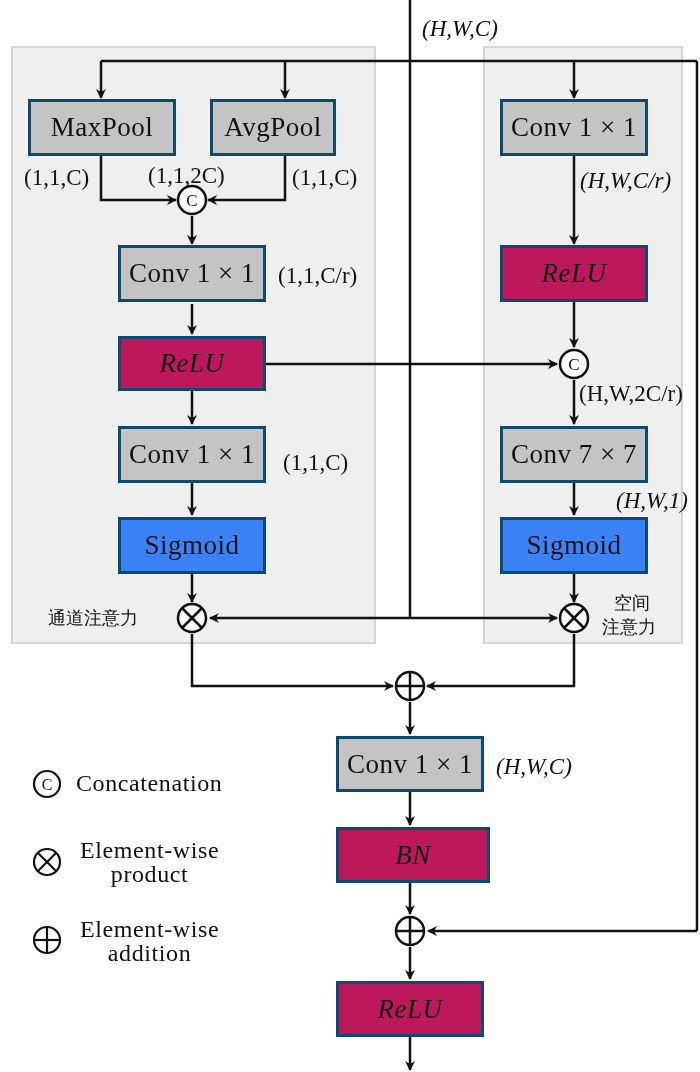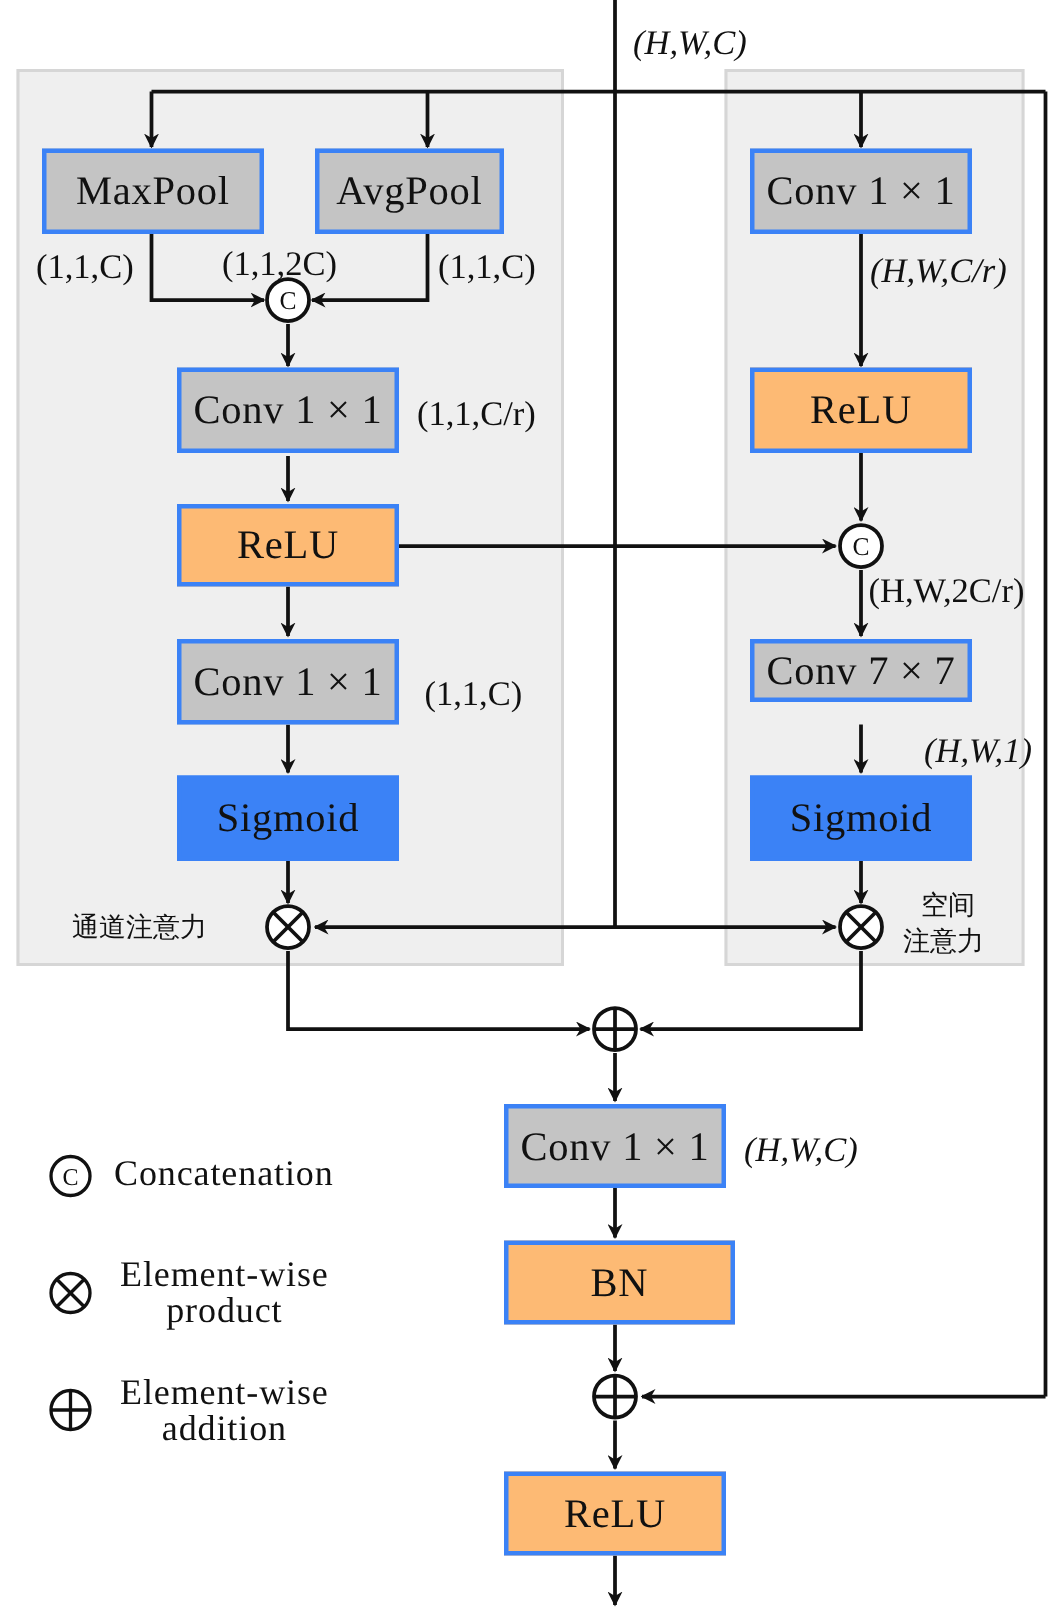--- a/index.html
+++ b/index.html
@@ -1,22 +1,22 @@
 <!DOCTYPE html>
 <html><head>
 <meta charset="utf-8">
 <style>
   html, body { margin: 0; padding: 0; background: #ffffff; }
   body { width: 700px; height: 1072px; position: relative; overflow: hidden;
          font-family: "DejaVu Serif", "Liberation Serif", serif; color: #111; }
   .panel { position: absolute; background: #efefef; border: 2px solid #d6d6d6; box-sizing: border-box; }
-  .box { position: absolute; box-sizing: border-box; border: 3px solid #3b82f6;
+  .box { position: absolute; box-sizing: border-box; border: 3px solid #0c4a6e;
          display: flex; align-items: center; justify-content: center;
          font-family: "Liberation Serif", serif; font-size: 27px; letter-spacing: 0.5px; }
-  .light { background: #fdba74; }
+  .light { background: #be185d; font-style: italic; }
   .mid { background: #c4c4c4; }
   .dark { background: #3b82f6; }
   .dim { position: absolute; font-family: "Liberation Serif", serif; font-size: 23px; white-space: nowrap; }
   .cn { position: absolute; font-family: "DejaVu Sans", sans-serif; font-size: 18px; white-space: nowrap; }
   .legend-text { position: absolute; font-family: "Liberation Serif", serif; font-size: 24px; text-align: center; line-height: 24px; letter-spacing: 0.6px; }
   svg.wires { position: absolute; left: 0; top: 0; }
 </style>
 </head>
 <body>
 
@@ -106,21 +106,21 @@
 <div class="box light" style="left:118px;top:336px;width:148px;height:55px;">ReLU</div>
 <div class="box mid" style="left:118px;top:426px;width:148px;height:57px;">Conv 1 × 1</div>
 <div class="dim" style="left:283px;top:450px;">(1,1,C)</div>
 <div class="box dark" style="left:118px;top:517px;width:148px;height:57px;">Sigmoid</div>
 <div class="cn" style="left:48px;top:606px;">通道注意力</div>
 
 <div class="box mid" style="left:500px;top:99px;width:148px;height:57px;">Conv 1 × 1</div>
 <div class="dim" style="left:580px;top:168px;font-style:italic;">(H,W,C/r)</div>
 <div class="box light" style="left:500px;top:245px;width:148px;height:57px;">ReLU</div>
 <div class="dim" style="left:579px;top:381px;">(H,W,2C/r)</div>
-<div class="box mid" style="left:500px;top:426px;width:148px;height:42px;">Conv 7 × 7</div>
+<div class="box mid" style="left:500px;top:426px;width:148px;height:57px;">Conv 7 × 7</div>
 <div class="dim" style="left:616px;top:488px;font-style:italic;">(H,W,1)</div>
 <div class="box dark" style="left:500px;top:517px;width:148px;height:57px;">Sigmoid</div>
 <div class="cn" style="left:614px;top:591px;">空间</div>
 <div class="cn" style="left:602px;top:615px;">注意力</div>
 
 <div class="box mid" style="left:336px;top:736px;width:148px;height:56px;">Conv 1 × 1</div>
 <div class="dim" style="left:496px;top:754px;font-style:italic;">(H,W,C)</div>
 <div class="box light" style="left:336px;top:827px;width:154px;height:56px;">BN</div>
 <div class="box light" style="left:336px;top:981px;width:148px;height:56px;">ReLU</div>
 

